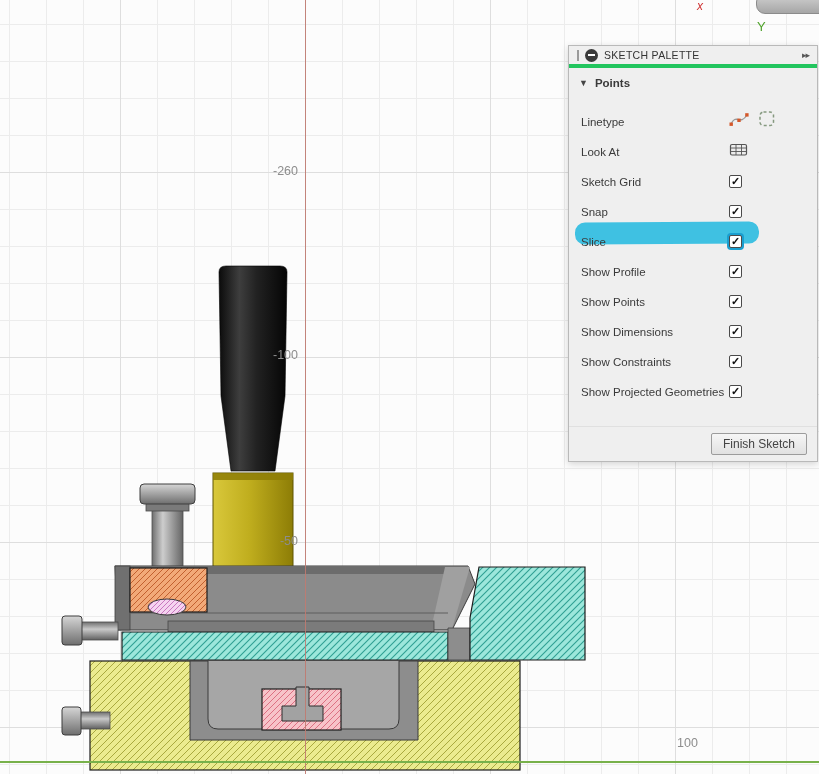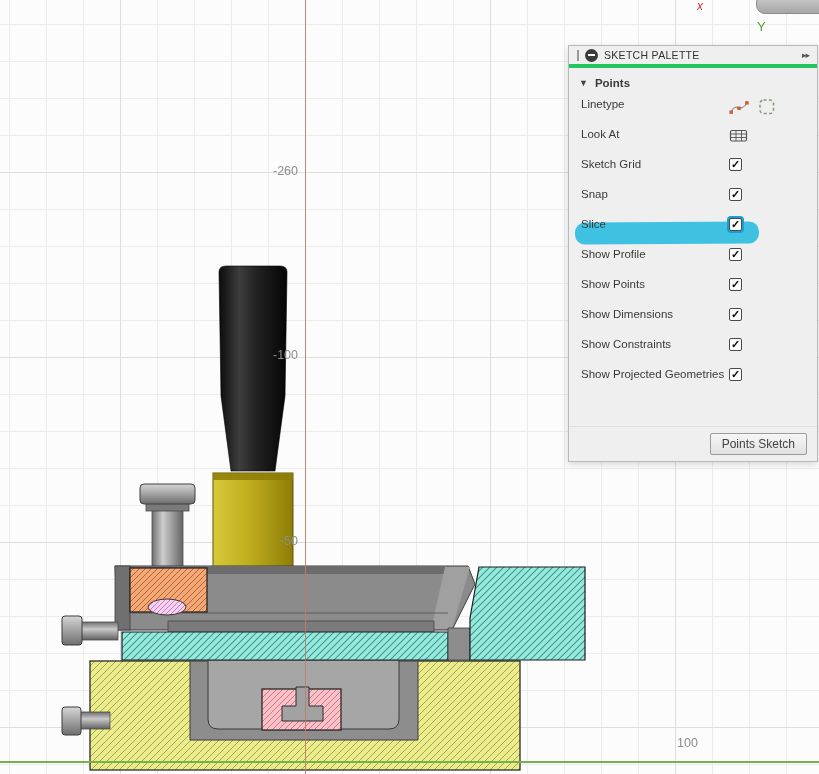--- a/index.html
+++ b/index.html
@@ -33,21 +33,21 @@
     display:flex;flex-direction:column}
   .pal-header{height:22px;display:flex;align-items:center;gap:6px;padding:0 8px;border-bottom:4px solid #22c55e}
   .grip{width:2px;height:11px;background:#9a9a9a}
   .pal-icon{width:13px;height:13px;border-radius:50%;background:#3a3a3a;position:relative;flex:0 0 auto}
   .pal-icon::after{content:"";position:absolute;left:3px;top:5.5px;width:7px;height:2px;background:#fff}
   .pal-title{flex:1;font-size:10.5px;color:#333;letter-spacing:.3px}
   .collapse{font-size:9px;color:#555;letter-spacing:-1px}
   .options-row{height:30px;display:flex;align-items:center;gap:7px;padding:0 10px;font-weight:700}
   .caret{font-size:9px;color:#444}
   .rows{flex:1}
-  .prow{height:30px;display:flex;align-items:flex-start;padding:0 12px;position:relative}
+  .prow{height:30px;display:flex;align-items:flex-end;padding:0 12px;position:relative}
   .prow-label{flex:1;position:relative;z-index:1}
   .prow-ctrl{width:76px;display:flex;align-items:center;gap:9px;position:relative;z-index:1}
   .cbx{width:13px;height:13px;border:1.6px solid #4a4a4a;border-radius:2px;background:#fff;
     display:flex;align-items:center;justify-content:center;font-size:11px;font-weight:700;color:#101010;line-height:1}
   .cbx.un{border-color:#7c7c7c;background:#f1f1f1;border-radius:3px}
   .hl{position:absolute;left:6px;top:4px;width:184px;height:22px;background:var(--slice_highlight,#3fc1e2);
     border-radius:10px;transform:rotate(-.4deg)}
   .row-slice .cbx{box-shadow:0 0 0 2px var(--slice_checkbox_ring,#1a9fd0)}
   .pal-footer{height:35px;display:flex;justify-content:flex-end;align-items:center;padding:0 10px;border-top:1px solid #e0e0e0}
   .btn-finish{font-family:"Liberation Sans",sans-serif;font-size:12px;color:#444;padding:3px 11px;cursor:pointer;
@@ -267,16 +267,16 @@
         <span class="prow-label">Show Projected Geometries</span>
         <span class="prow-ctrl">
             <span class="cbx">✓</span>
           </span>
       </div>
 
 
     </div>
 
     <div class="pal-footer">
-      <button class="btn-finish">Points Sketch</button>
+      <button class="btn-finish">Finish Sketch</button>
     </div>
   </div>
 </div>
 
 </body></html>

